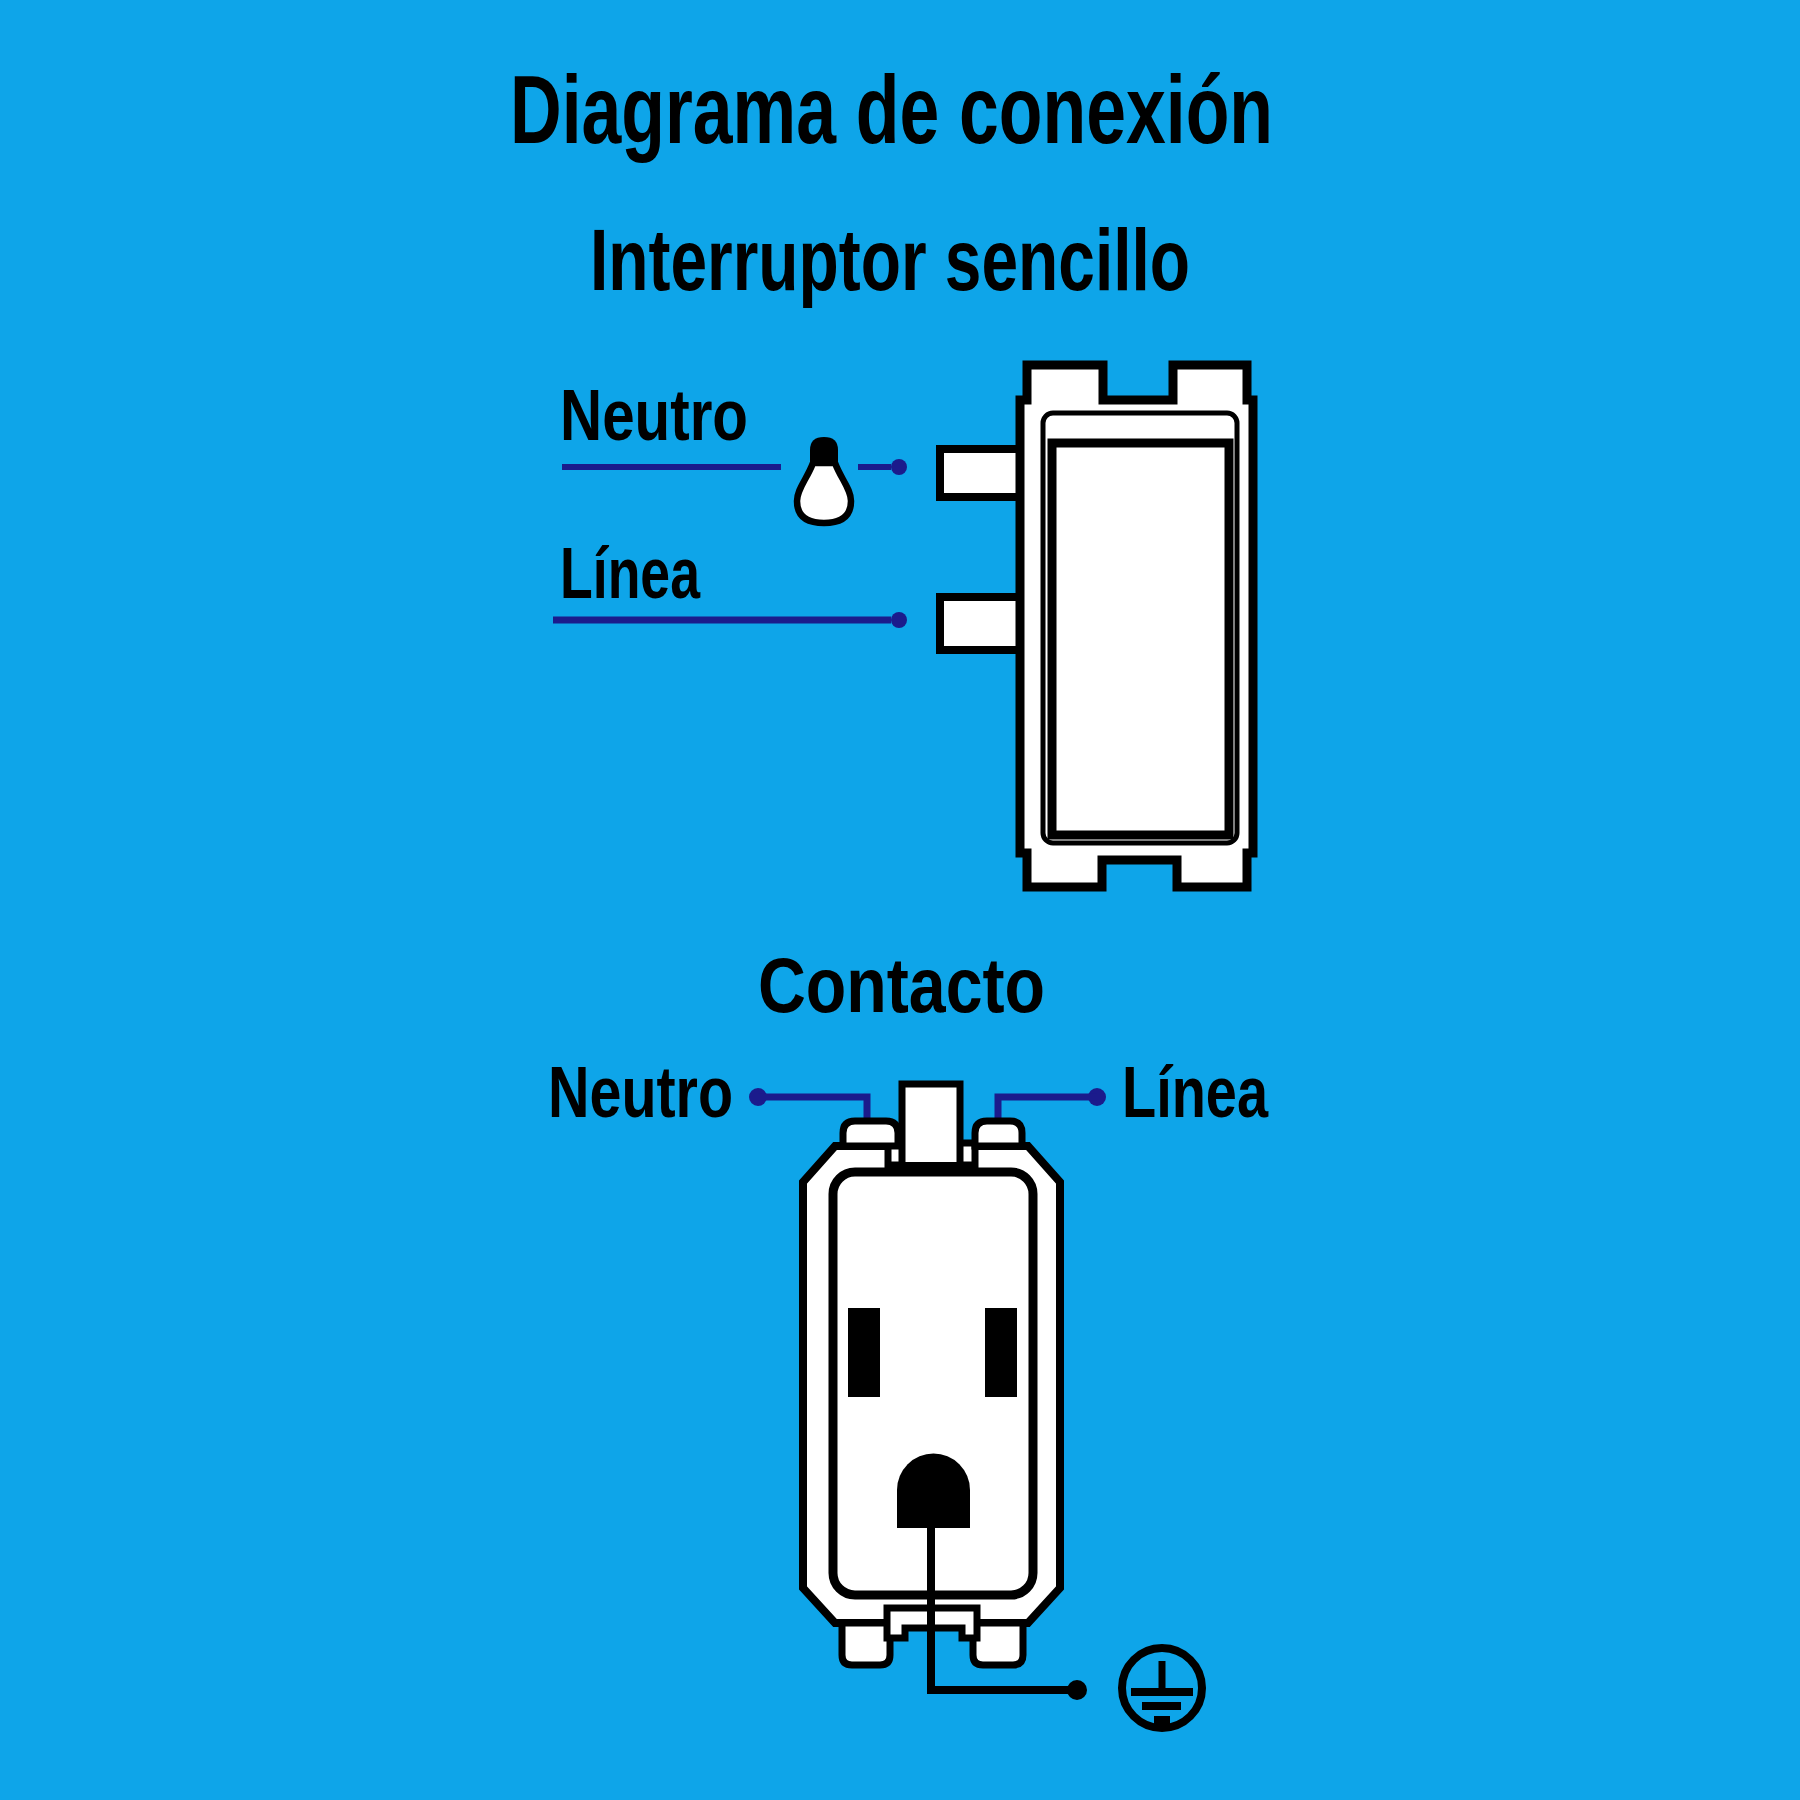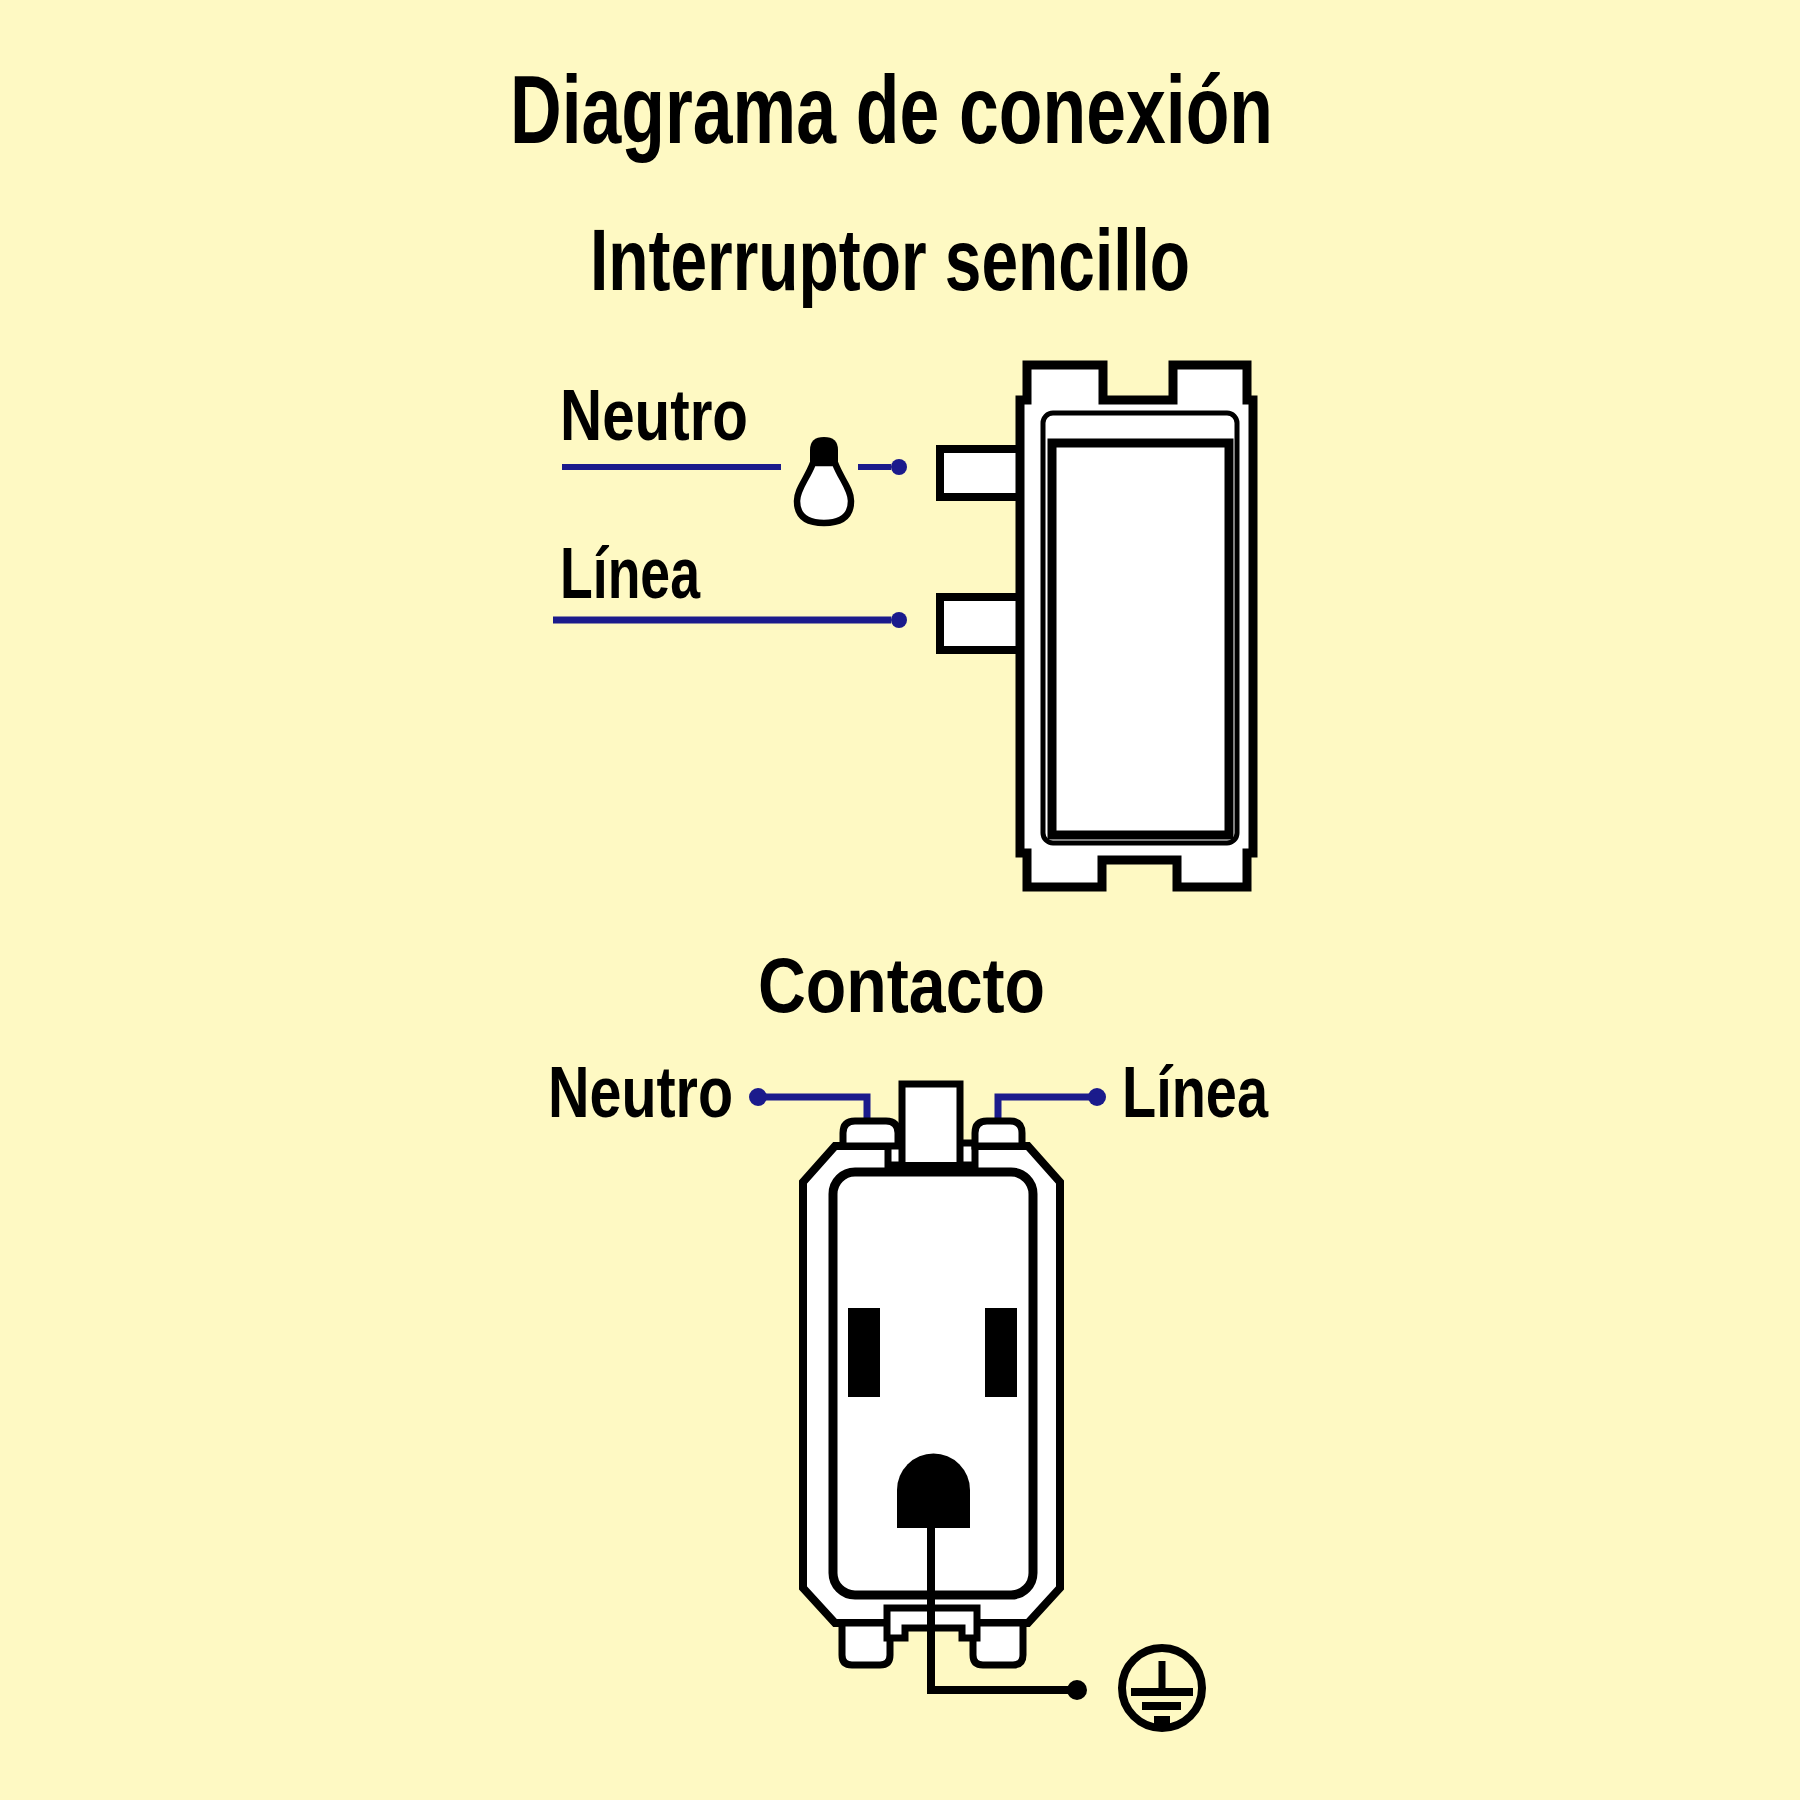--- a/index.html
+++ b/index.html
@@ -1,16 +1,16 @@
 <!DOCTYPE html>
 <html><head>
 <meta charset="utf-8">
 <style>
   html,body{margin:0;padding:0;background:#ffffff;}
-  .canvas{width:1800px;height:1800px;position:relative;background:#fef9c3;}
+  .canvas{width:1800px;height:1800px;position:relative;background:#0ea5e9;}
   svg{display:block;}
   svg text{
     font-family:"Liberation Sans","DejaVu Sans",sans-serif;
     font-weight:700;
     fill:#000;
   }
   .outline{stroke:#000;fill:#fff;}
   .blackfill{fill:#000;stroke:none;}
   .nofill{fill:none;}
 </style>

